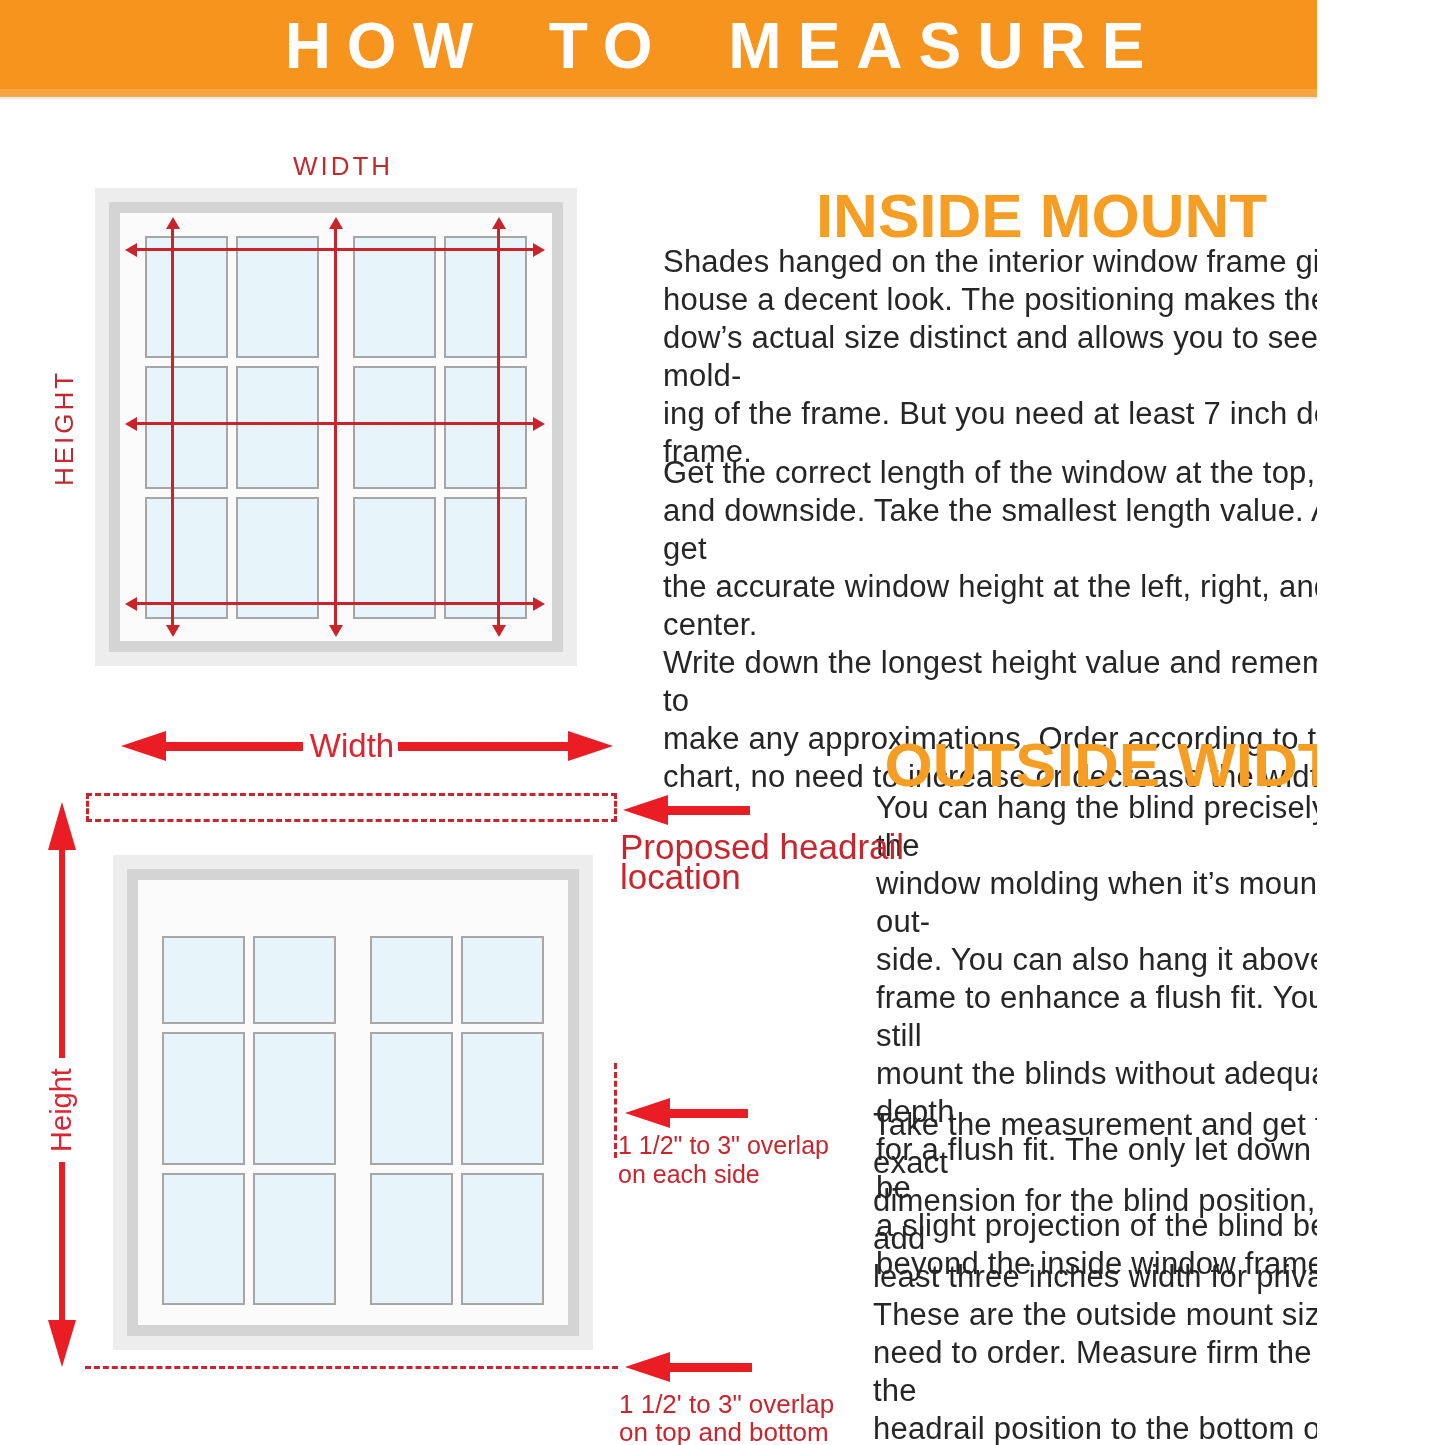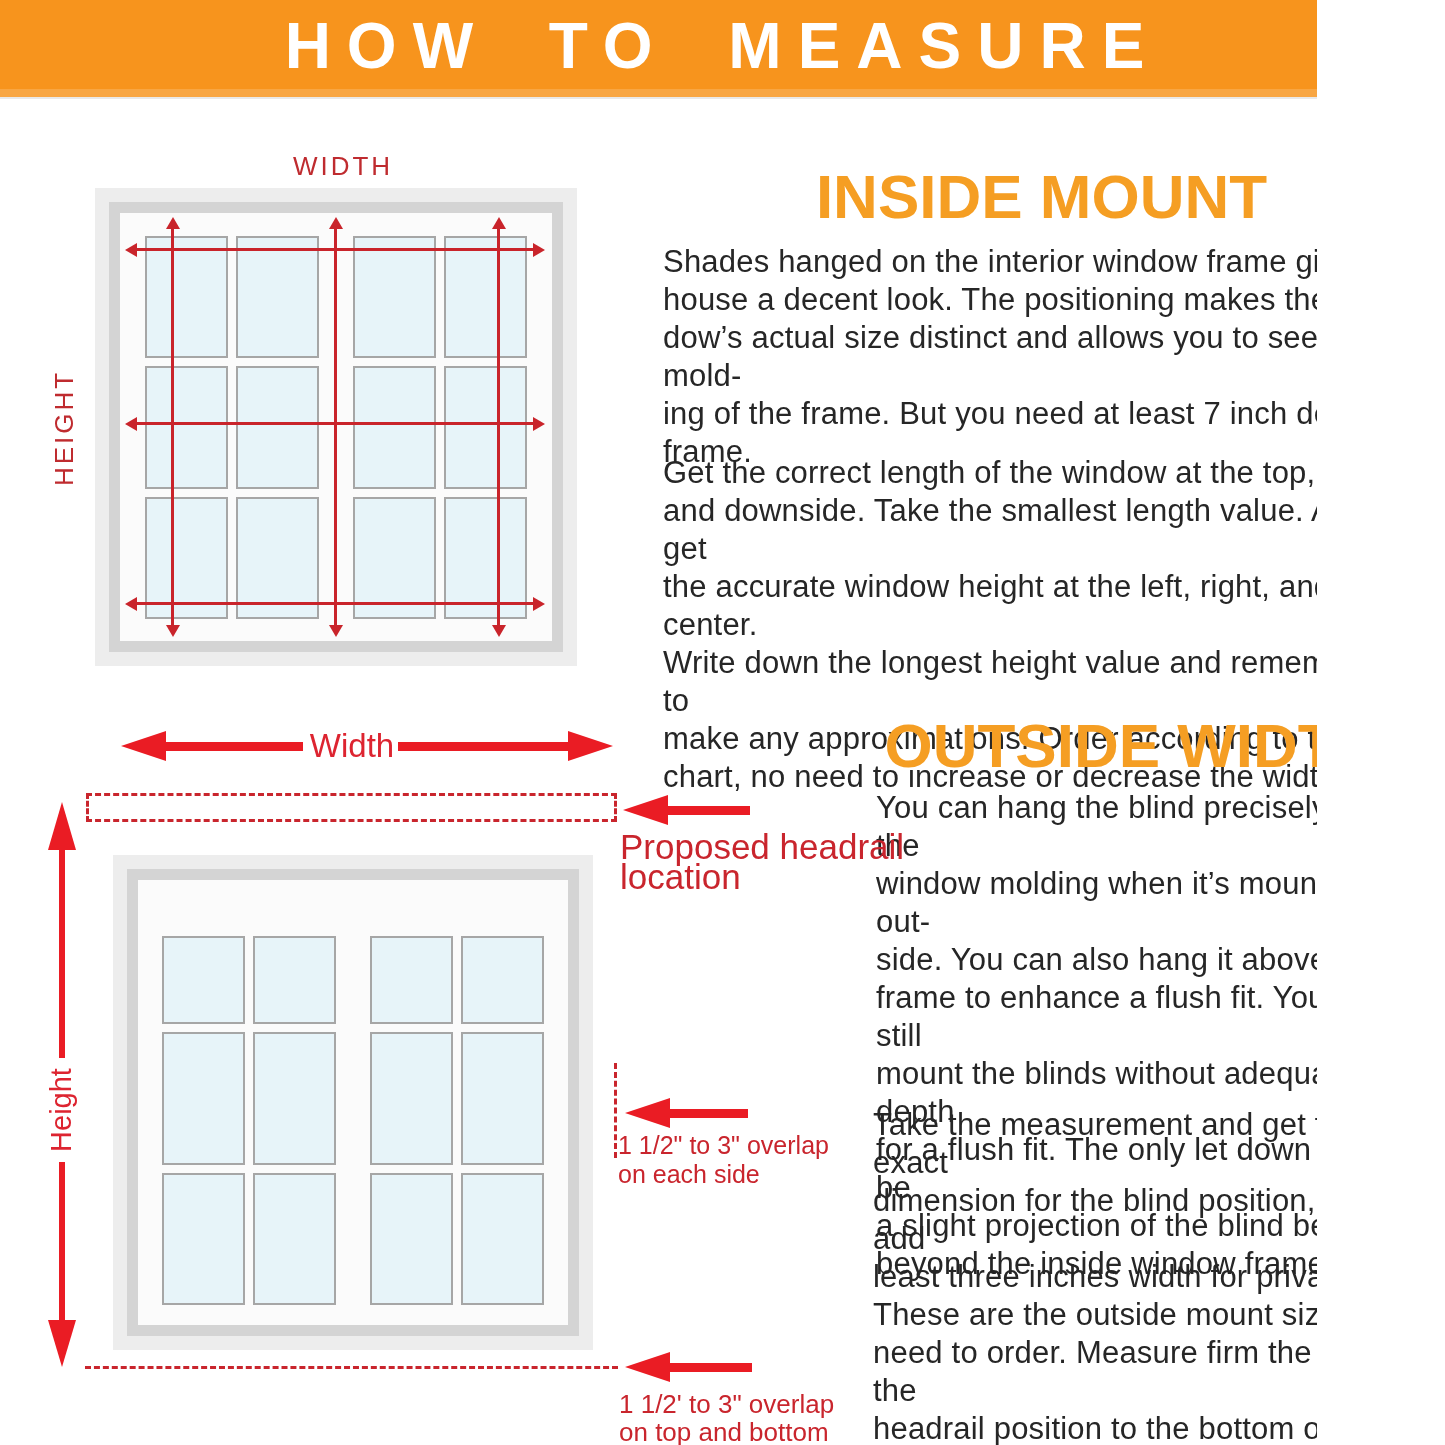--- a/index.html
+++ b/index.html
@@ -9,21 +9,21 @@
   
   .banner{position:absolute;left:0;top:0;width:1445px;height:89px;background:#f7941d;}
   .banner-strip{position:absolute;left:0;top:89px;width:1445px;height:8px;background:#f8a643;}
   .banner-hairline{position:absolute;left:0;top:97px;width:1445px;height:2px;background:#e9e9e9;}
   .banner-title{position:absolute;left:0;top:0;width:1445px;height:89px;line-height:92px;
       text-align:center;color:#ffffff;font-size:64px;font-weight:bold;
       letter-spacing:16px;word-spacing:26px;}
 
   
   .mount-heading{position:absolute;text-align:center;font-weight:bold;color:#f59e23;
-      font-size:62px;letter-spacing:0;}
+      font-size:62px;letter-spacing:0;margin-top:19px;}
   .body-para{position:absolute;color:#262626;font-size:31px;line-height:38px;
       white-space:pre-line;letter-spacing:0.2px;}
 
   
   .window{position:absolute;background:#ededed;padding:14px;box-sizing:border-box;}
   .win-mid{background:#d4d4d4;padding:11px;width:100%;height:100%;box-sizing:border-box;}
   .win-sash{background:#fbfbfb;width:100%;height:100%;box-sizing:border-box;
       padding:23px 25px 22px 25px;display:flex;}
   .window.bottom .win-sash{padding:56px 24px 20px 24px;}
   .pane-area{display:flex;flex:1;min-width:0;}

